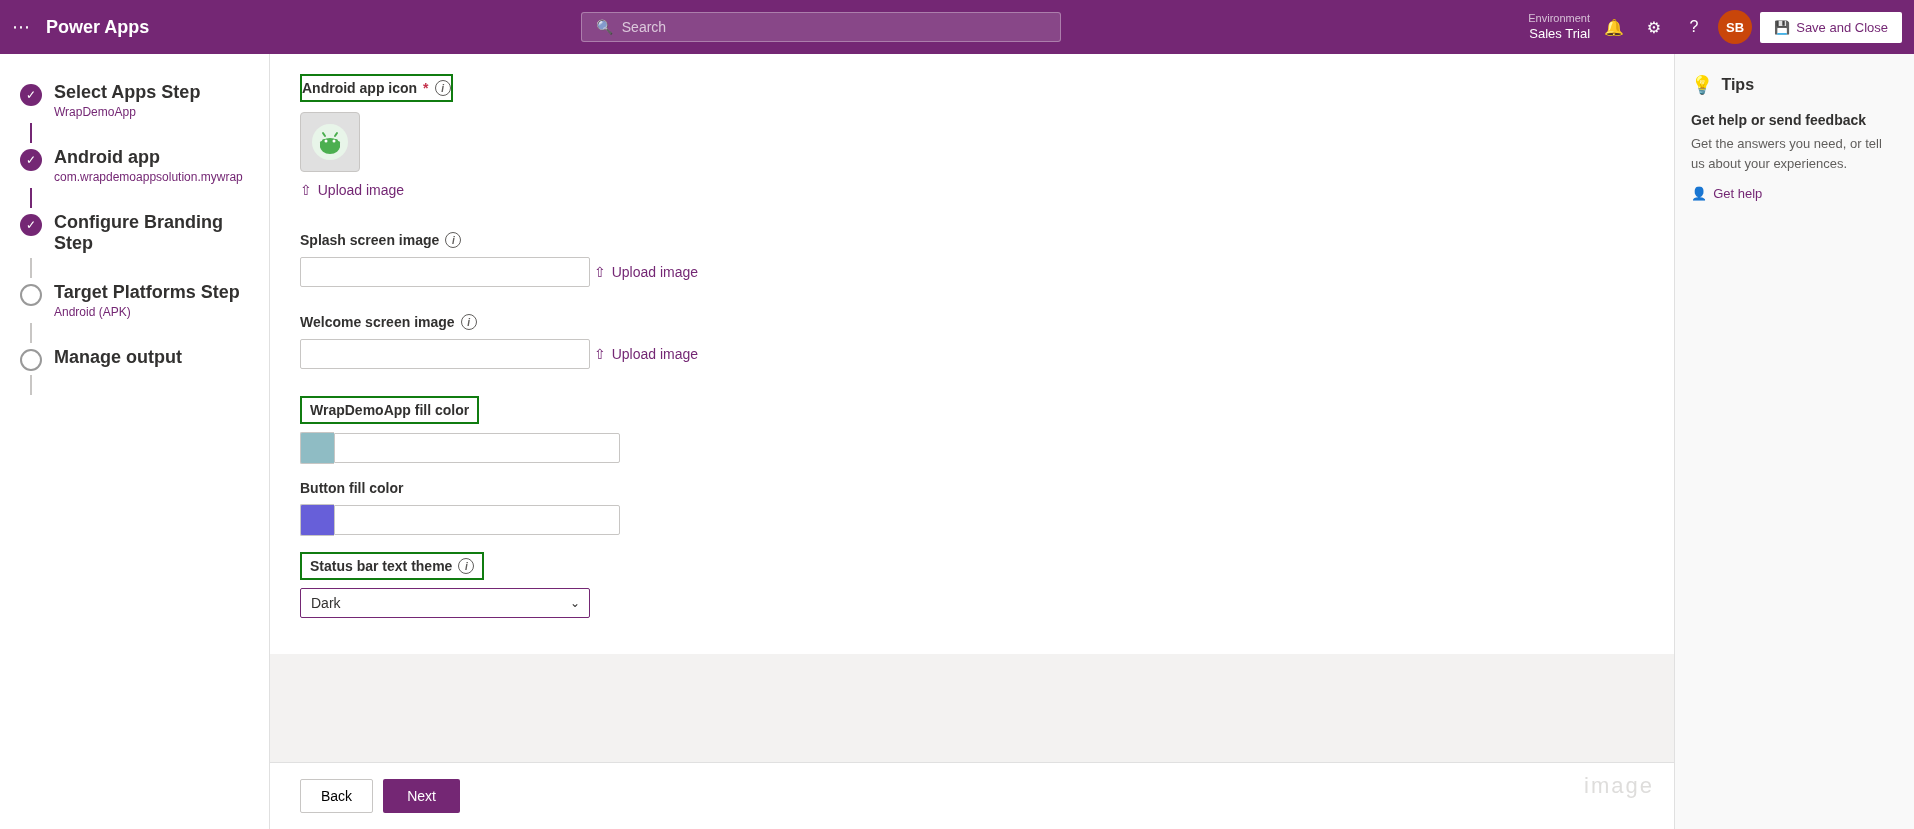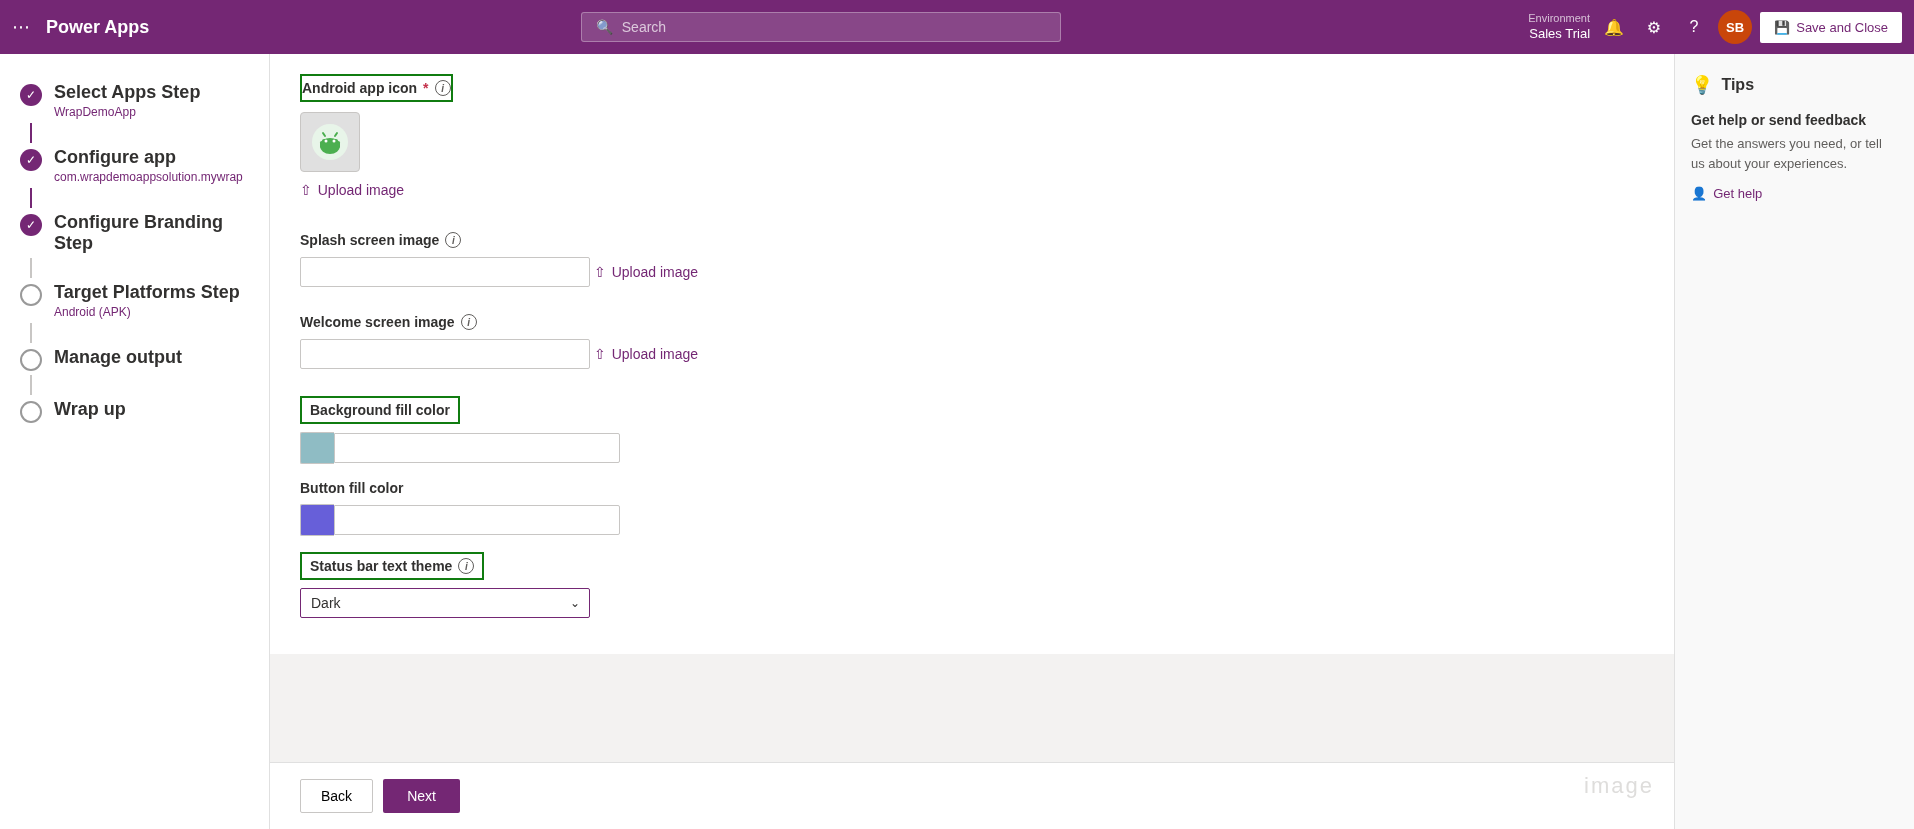--- a/index.html
+++ b/index.html
@@ -275,21 +275,21 @@
       <div class="step-text">
         <div class="step-title">Select Apps Step</div>
         <div class="step-subtitle">WrapDemoApp</div>
       </div>
     </div>
     <div class="step-connector"></div>
 
     <div class="sidebar-item">
       <div class="step-indicator completed">✓</div>
       <div class="step-text">
-        <div class="step-title">Configure app</div>
+        <div class="step-title">Android app</div>
         <div class="step-subtitle">com.wrapdemoappsolution.mywrap</div>
       </div>
     </div>
     <div class="step-connector"></div>
 
     <div class="sidebar-item">
       <div class="step-indicator active">✓</div>
       <div class="step-text">
         <div class="step-title">Configure Branding Step</div>
       </div>
@@ -306,26 +306,20 @@
     <div class="step-connector inactive"></div>
 
     <div class="sidebar-item">
       <div class="step-indicator inactive"></div>
       <div class="step-text">
         <div class="step-title">Manage output</div>
       </div>
     </div>
     <div class="step-connector inactive"></div>
 
-    <div class="sidebar-item">
-      <div class="step-indicator inactive"></div>
-      <div class="step-text">
-        <div class="step-title">Wrap up</div>
-      </div>
-    </div>
 
   </div>
 
   <div class="content-area">
 
     <div class="content-scroll-wrapper">
       <div class="scrollable-main">
         <div class="main-content">
 
           <div class="form-group">
@@ -375,21 +369,21 @@
             </div>
             <input type="text" class="form-input" style="">
             <div style="margin-top: 8px;" class="upload-link">
               <span>⇧</span>
               <span>Upload image</span>
             </div>
           </div>
 
           <div class="form-group">
             <div style="display:inline-flex; border: 2px solid #107c10; padding: 4px 8px; margin-bottom: 8px;">
-              <span class="section-label" style="border:none;padding:0;margin:0;">Background fill color</span>
+              <span class="section-label" style="border:none;padding:0;margin:0;">WrapDemoApp fill color</span>
             </div>
             <div class="color-input-group">
               <div class="color-swatch" style="background: #8fbcc4;"></div>
               <input type="text" class="color-input" style="">
             </div>
           </div>
 
           <div class="form-group">
             <div class="section-label">Button fill color</div>
             <div class="color-input-group">

